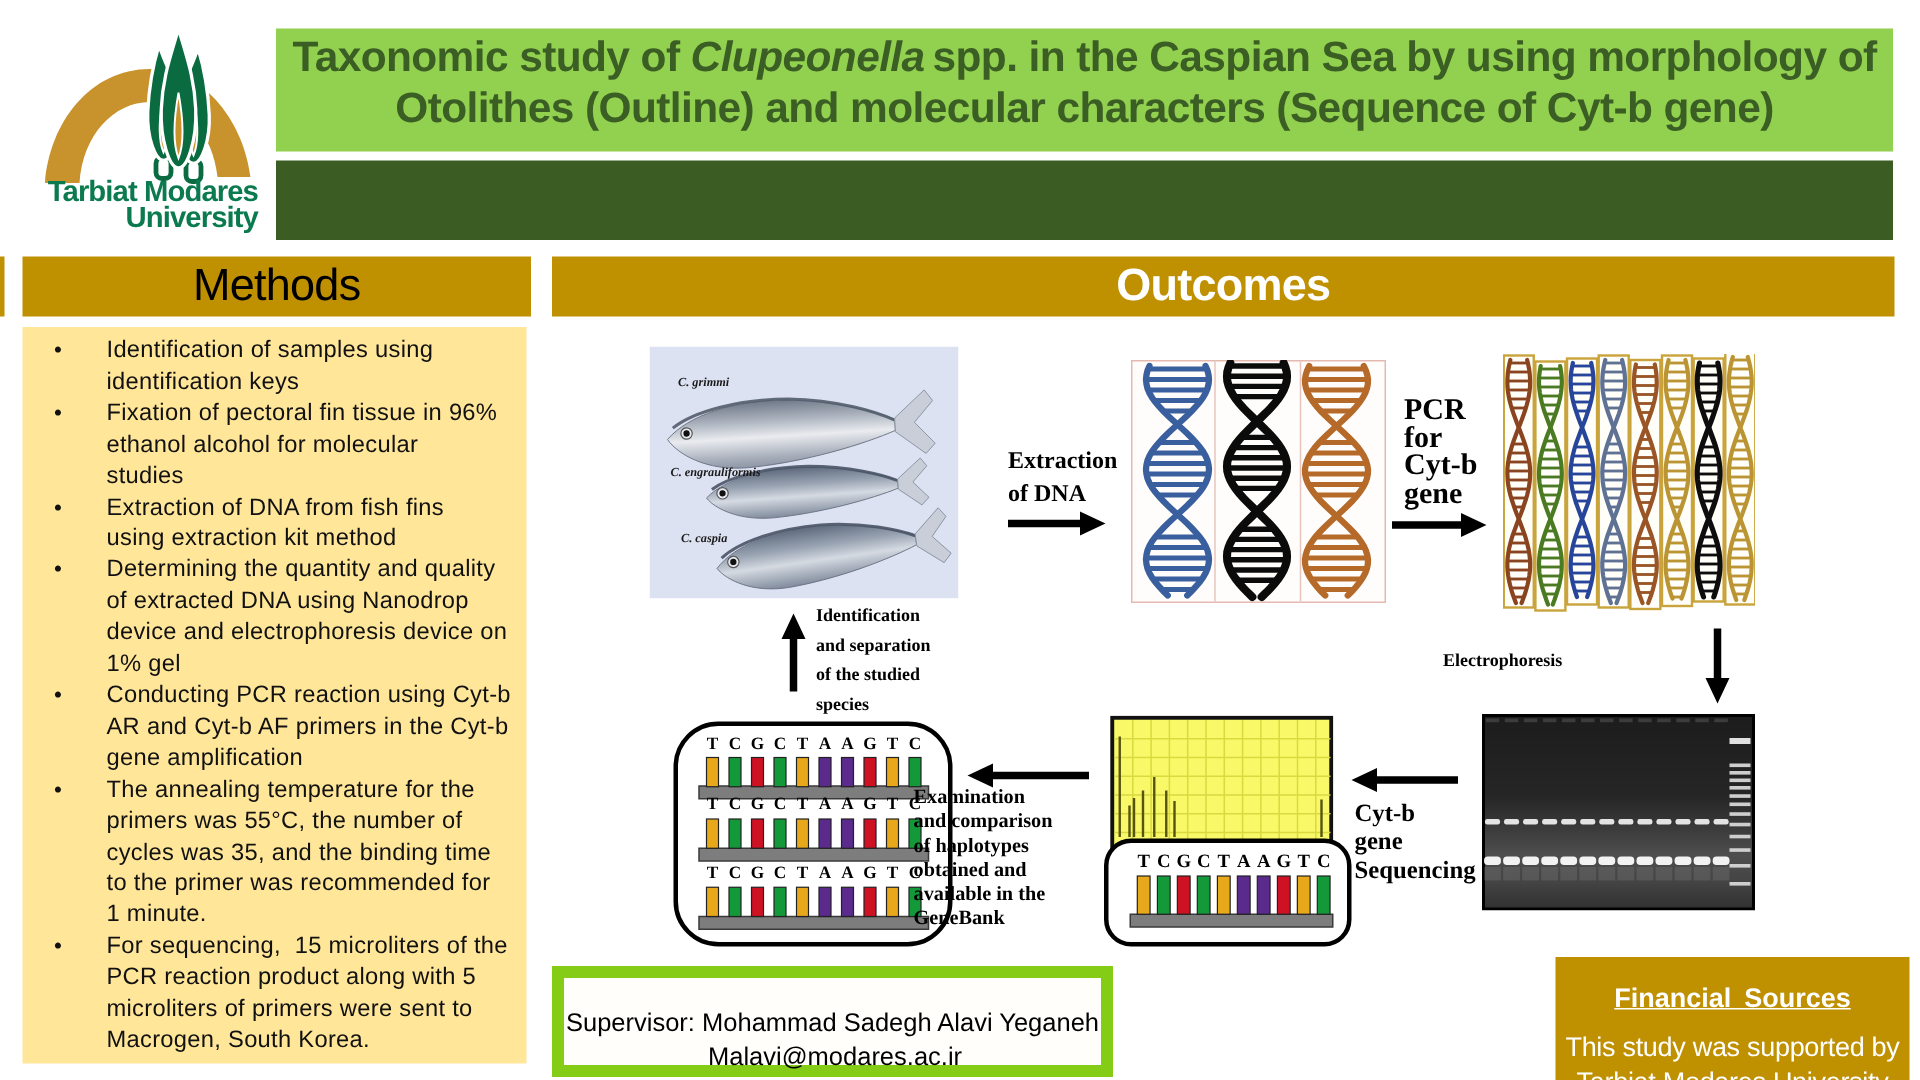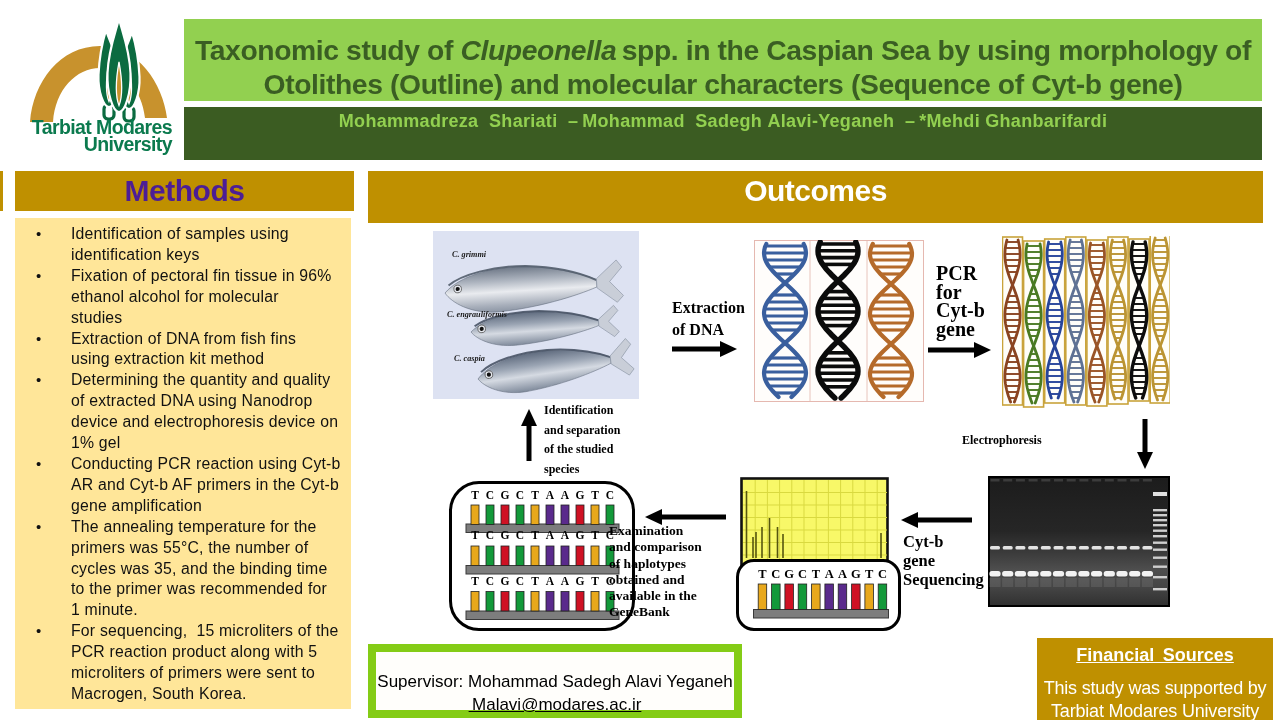--- a/index.html
+++ b/index.html
@@ -15,47 +15,46 @@
     <path d="M88.4,55.42 C92.57,73.515 92.1416,84.372 89,91.61 C85.8584,84.372 85.43,73.515 88.4,55.42 Z" fill="#c8922d" stroke="#fff" stroke-width="1.3"></path>
 <rect x="104.0" y="97" width="10" height="14" rx="4" fill="#fff" stroke="#0b6b40" stroke-width="3.2"></rect>
     <path d="M112,22 C116.2,35.86 118.66,48.18000000000001 119.5,66.66 C120.13,83.6 114.46,99 109,99 C103.54,99 97.87,83.6 98.5,66.66 C99.34,48.18000000000001 107.8,35.86 112,22 Z" fill="#0b6b40" stroke="#fff" stroke-width="2.2"></path>
     <path d="M109.6,57.42 C112.57,75.515 112.1416,86.372 109,93.61 C105.8584,86.372 105.43,75.515 109.6,57.42 Z" fill="#c8922d" stroke="#fff" stroke-width="1.3"></path>
 <path d="M99,9 C103.6,25.74 109.58,40.620000000000005 110.5,62.94 C111.19,83.4 104.98,102 99,102 C93.02,102 86.81,83.4 87.5,62.94 C88.42,40.620000000000005 94.4,25.74 99,9 Z" fill="#0b6b40" stroke="#fff" stroke-width="2.2"></path>
     <path d="M99.0,51.78 C102.91,73.63499999999999 102.4408,86.74799999999999 99,95.49 C95.5592,86.74799999999999 95.09,73.63499999999999 99.0,51.78 Z" fill="#c8922d" stroke="#fff" stroke-width="1.3"></path>
 <text x="152" y="124" text-anchor="end" font-weight="bold" font-size="19.5" fill="#0b7a4e" letter-spacing="-0.6">Tarbiat Modares</text>
 <text x="152" y="141" text-anchor="end" font-weight="bold" font-size="19.5" fill="#0b7a4e" letter-spacing="-0.6">University</text>
 </svg>
 
-<div class="abs" style="left:184px;top:19px;width:1078px;height:82px;background:#92d050;color:#3a5e23;font-weight:bold;font-size:28.3px;text-align:center;line-height:33.5px;padding-top:15px;letter-spacing:-0.4px">
+<div class="abs" style="left:184px;top:19px;width:1078px;height:82px;background:#92d050;color:#3a5e23;font-weight:bold;font-size:28.3px;text-align:center;line-height:33.5px;padding-top:2px;letter-spacing:-0.4px">
 Taxonomic study of <i>Clupeonella </i>spp. in the Caspian Sea by using morphology of<br>
 Otolithes (Outline) and molecular characters (Sequence of Cyt-b gene)</div>
 
 <div class="abs" style="left:184px;top:107px;width:1078px;height:53px;background:#3b5c22;text-align:center">
-<div style="color:#92d050;font-weight:bold;font-size:18px;margin-top:4px;letter-spacing:0.3px">Mohammadreza&nbsp; Shariati&nbsp; – Mohammad&nbsp; Sadegh&nbsp;Alavi-Yeganeh&nbsp; – *Mehdi&nbsp;Ghanbarifardi</div>
 </div>
 
 <div class="abs" style="left:0;top:171px;width:3px;height:40px;background:#bf9000"></div>
 
-<div class="abs" style="left:15px;top:171px;width:339px;height:40px;background:#bf9000;color:#4c1d95;font-weight:bold;font-size:30px;letter-spacing:-0.5px;text-align:center;line-height:40px">Methods</div>
+<div class="abs" style="left:15px;top:171px;width:339px;height:40px;background:#bf9000;color:#000000;font-weight:normal;font-size:30px;letter-spacing:-0.5px;text-align:center;line-height:40px">Methods</div>
 <div class="abs" style="left:15px;top:218px;width:336px;height:491px;background:#ffe699;color:#111;font-size:15.8px;letter-spacing:0.2px;line-height:20.9px">
 <div style="position:relative;padding:6px 0 0 56px">
 <ul style="list-style:none">
 <li><span class="blt">•</span>Identification of samples using<br>identification keys</li>
 <li><span class="blt">•</span>Fixation of pectoral fin tissue in 96%<br>ethanol alcohol for molecular<br>studies</li>
 <li><span class="blt">•</span>Extraction of DNA from fish fins<br>using extraction kit method</li>
 <li><span class="blt">•</span>Determining the quantity and quality<br>of extracted DNA using Nanodrop<br>device and electrophoresis device on<br>1% gel</li>
 <li><span class="blt">•</span>Conducting PCR reaction using Cyt-b<br>AR and Cyt-b AF primers in the Cyt-b<br>gene amplification</li>
 <li><span class="blt">•</span>The annealing temperature for the<br>primers was 55°C, the number of<br>cycles was 35, and the binding time<br>to the primer was recommended for<br>1 minute.</li>
 <li><span class="blt">•</span>For sequencing, &nbsp;15 microliters of the<br>PCR reaction product along with 5<br>microliters of primers were sent to<br>Macrogen, South Korea.</li>
 </ul>
 </div>
 </div>
 <style>.blt{position:absolute;left:21px;font-size:15px}</style>
 
-<div class="abs" style="left:368px;top:171px;width:895px;height:52px;background:#bf9000;color:#fff;font-weight:bold;font-size:30px;letter-spacing:-0.5px;text-align:center;line-height:40px">Outcomes</div>
+<div class="abs" style="left:368px;top:171px;width:895px;height:40px;background:#bf9000;color:#fff;font-weight:bold;font-size:30px;letter-spacing:-0.5px;text-align:center;line-height:40px">Outcomes</div>
 
 <svg class="abs" style="left:433px;top:231px" width="206" height="168" viewBox="0 0 206 168">
     <rect width="206" height="168" fill="#dde2f2"></rect>
 <defs>
 <linearGradient id="fb1" x1="0" y1="0" x2="0" y2="1">
  <stop offset="0" stop-color="#6f7988"></stop>
         <stop offset="0.3" stop-color="#aeb5c0"></stop>
  <stop offset="0.55" stop-color="#e9ebef"></stop>
         <stop offset="0.85" stop-color="#a8afbb"></stop>
  <stop offset="1" stop-color="#8d96a5"></stop>
@@ -575,20 +574,20 @@
       <polygon points="1145,469 1137,452 1153,452" stroke="none"></polygon>
 <line x1="972" y1="520" x2="916" y2="520"></line>
       <polygon points="901,520 918,512 918,528" stroke="none"></polygon>
 <line x1="726" y1="517" x2="659" y2="517"></line>
       <polygon points="645,517 662,509 662,525" stroke="none"></polygon>
 </g>
 </svg>
 
 <div class="abs" style="left:368px;top:644px;width:374px;height:74px;background:#fffefb;border:8px solid #84cc16;text-align:center;color:#000;font-size:17px;line-height:23px;padding-top:18px">
 Supervisor: Mohammad Sadegh Alavi Yeganeh<br>
-<span style="text-decoration:underline"> Malavi@modares.ac.ir</span><br>
+<span style=""> Malavi@modares.ac.ir</span><br>
 Phone: +989124068996
 </div>
 
 <div class="abs" style="left:1037px;top:638px;width:236px;height:82px;background:#bf9000;color:#fff;text-align:center">
-<div style="font-weight:bold;font-size:18px;text-decoration:underline;margin-top:7px;letter-spacing:0">Financial  Sources</div>
+<div style="font-weight:bold;font-size:18px;text-decoration:underline;margin-top:17px;letter-spacing:0">Financial  Sources</div>
 <div style="font-size:18px;letter-spacing:-0.2px;margin-top:11px;line-height:23px">This study was supported by<br>Tarbiat Modares University</div>
 </div>
 
 </body></html>

